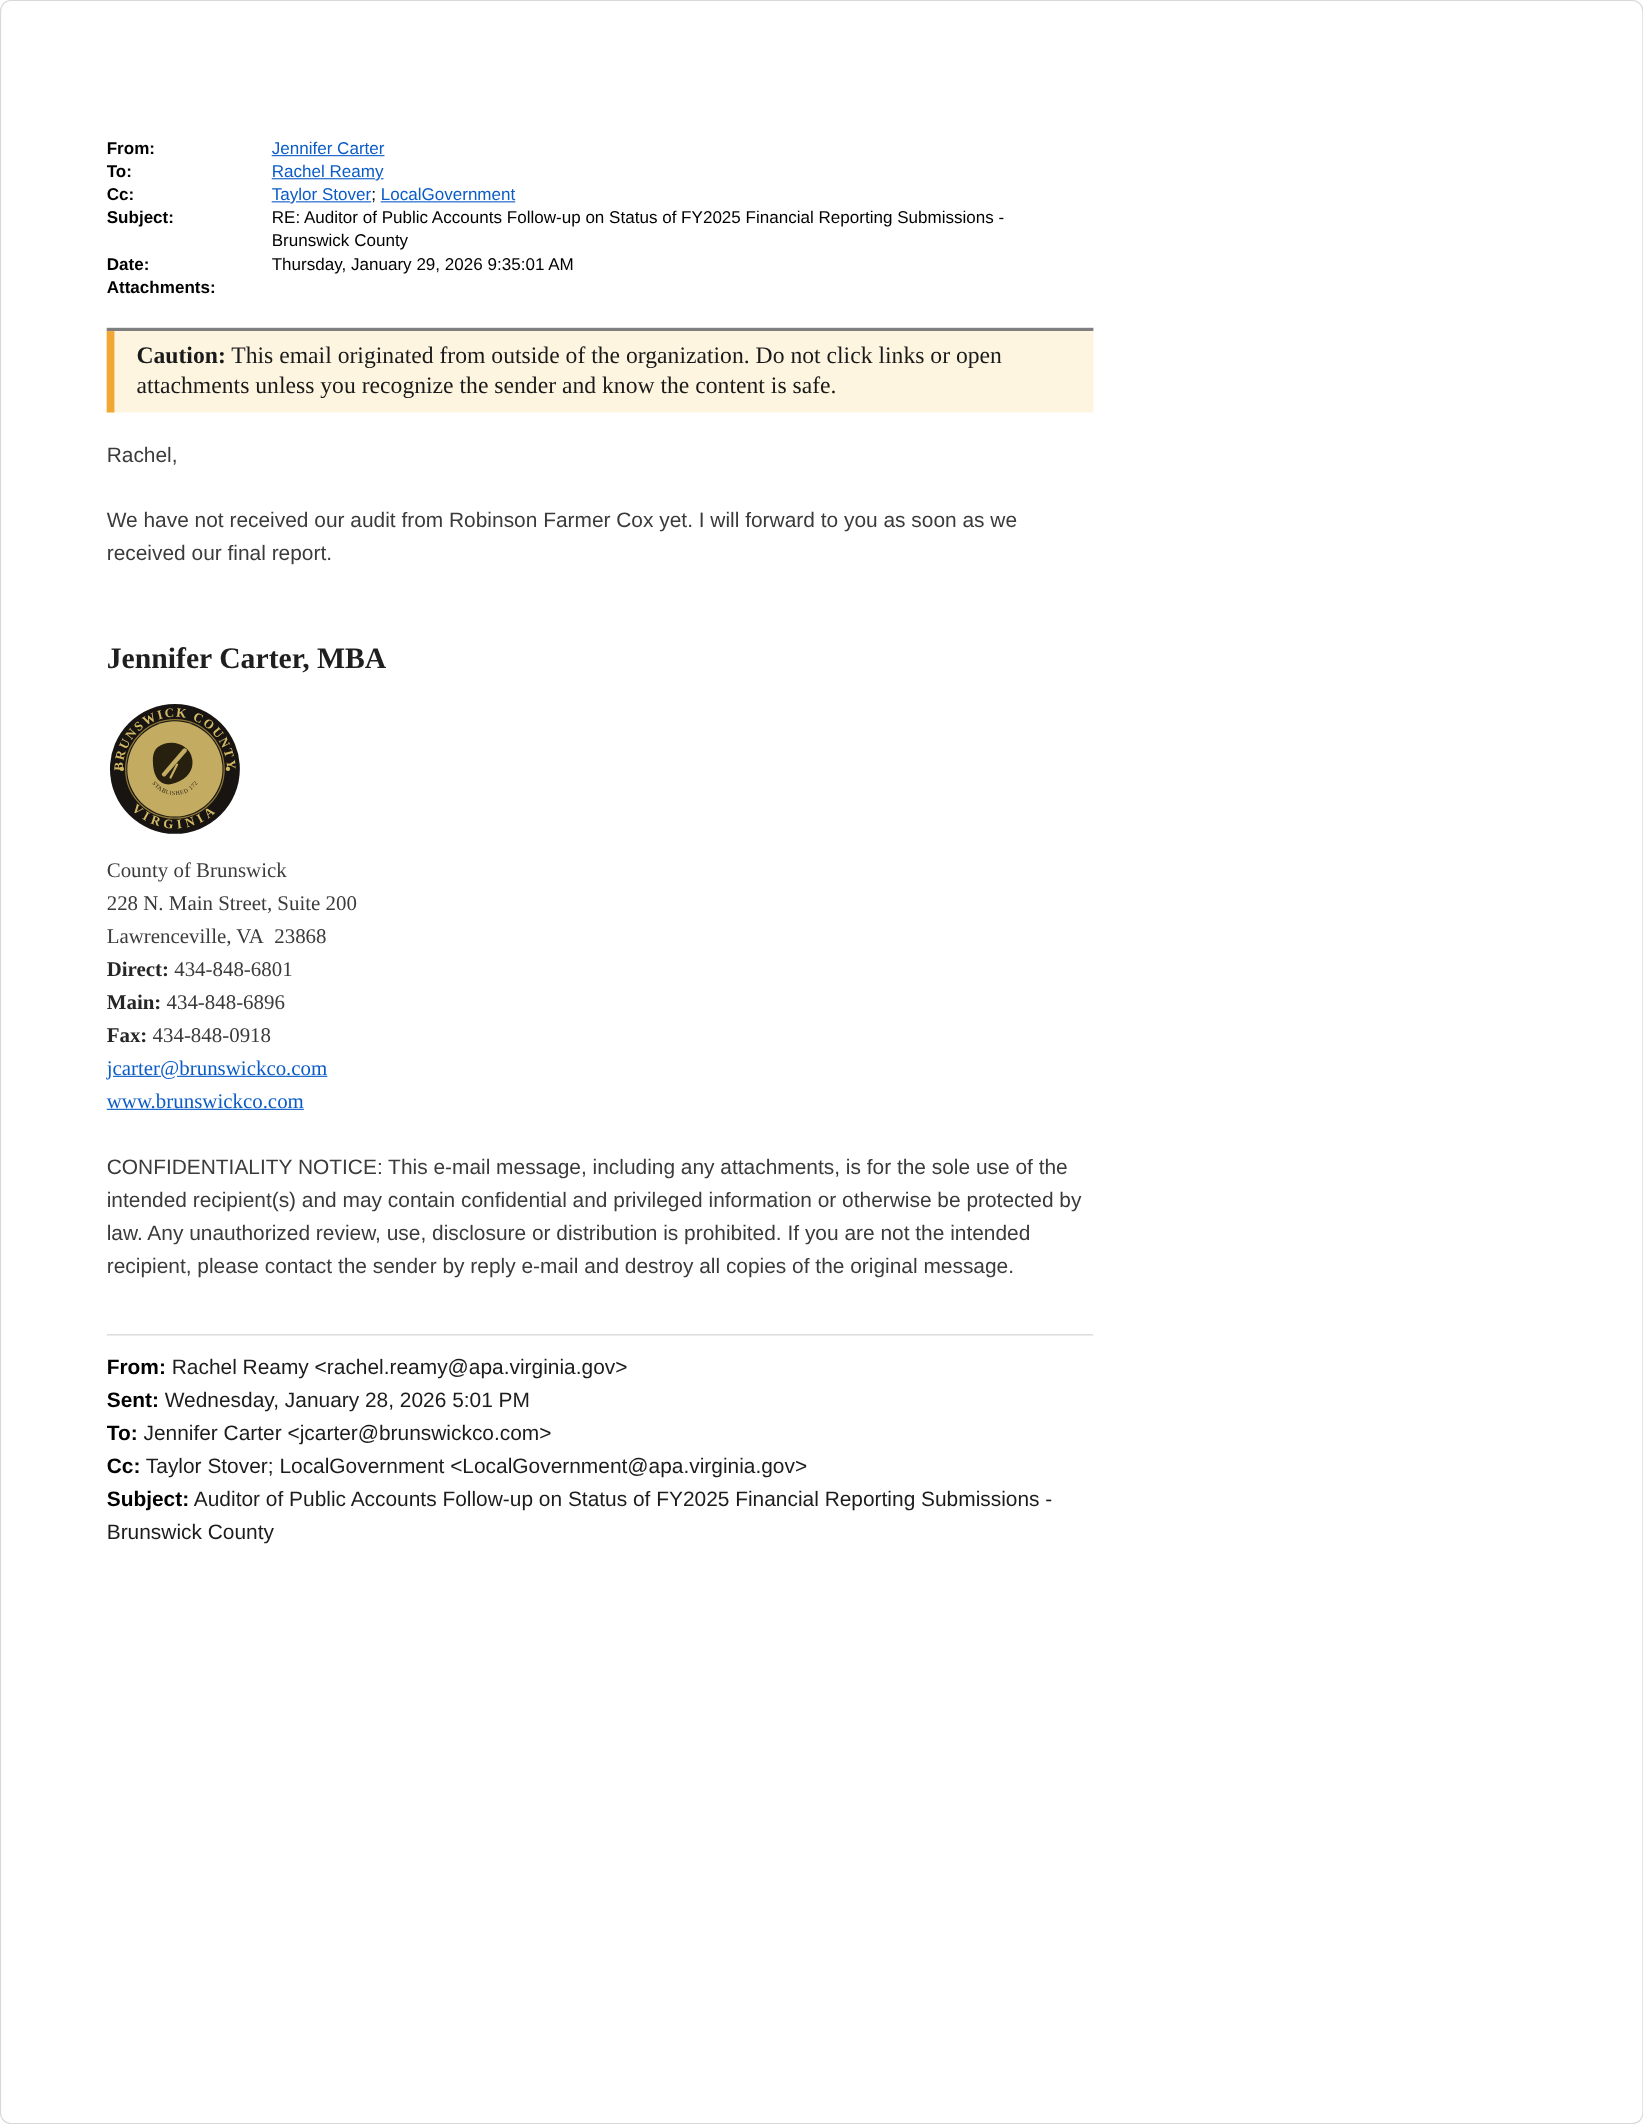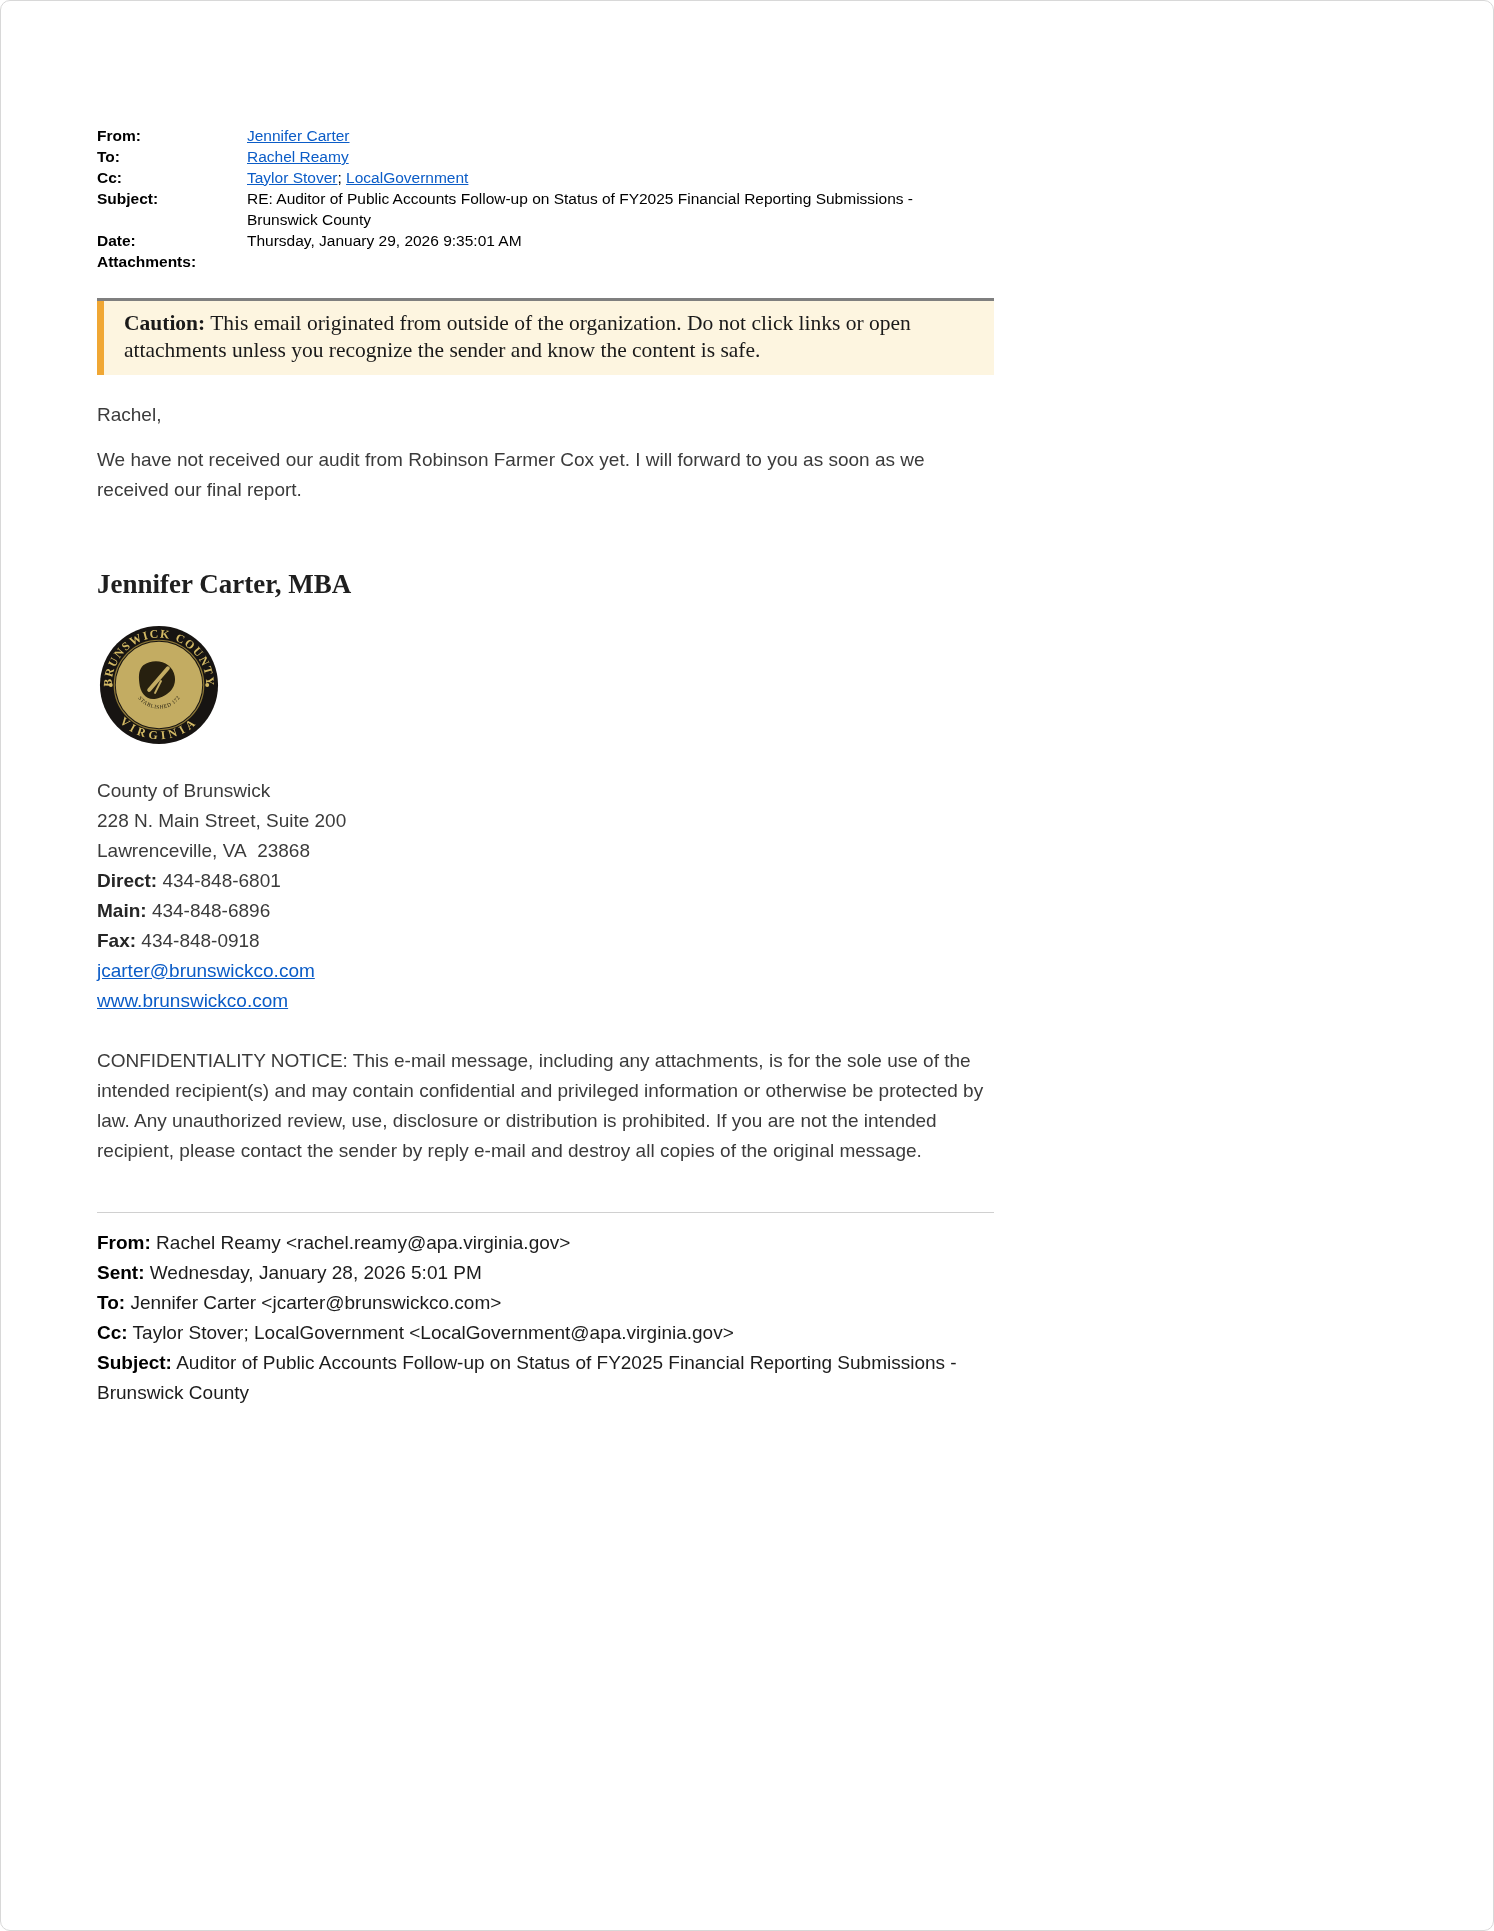--- a/index.html
+++ b/index.html
@@ -35,30 +35,30 @@
     background:var(--caution-bg);
     border-left:7px solid var(--caution-border);
     padding:9px 18px 11px 20px;
     font-family:"Liberation Serif", serif;
     font-size:21.5px;line-height:27px;color:#1a1a1a;
   }
   .b{font-weight:bold;}
   
   .body-text{font-size:19px;line-height:30px;color:#3b3b3b;max-width:890px;}
   .greeting{margin-top:25px;}
-  .para{margin-top:15px;}
+  .para{margin-top:29px;}
   
   .sig-name{
     margin-top:63px;
     font-family:"Liberation Serif", serif;
     font-weight:bold;font-size:27px;color:#1f1f1f;line-height:32px;
   }
   .sig-title{margin-top:4px;font-size:19px;color:#3b3b3b;line-height:30px;}
   .seal-wrap{margin-top:24px;}
-  .contact{margin-top:26px;font-size:19px;line-height:30px;color:#3b3b3b;}
+  .contact{margin-top:12px;font-size:19px;line-height:30px;color:#3b3b3b;font-family:Liberation Serif, serif;}
   .contact .b{color:#262626;}
   
   .confid{margin-top:30px;font-size:19px;line-height:30px;color:#3b3b3b;max-width:895px;}
   .light-rule{margin-top:46px;width:897px;height:1px;background:#d0d0d0;}
   
   .quoted{margin-top:15px;font-size:19px;line-height:30px;color:#1c1c1c;max-width:895px;}
   .quoted .b{color:#000;}
 </style>
 </head>
 <body>

